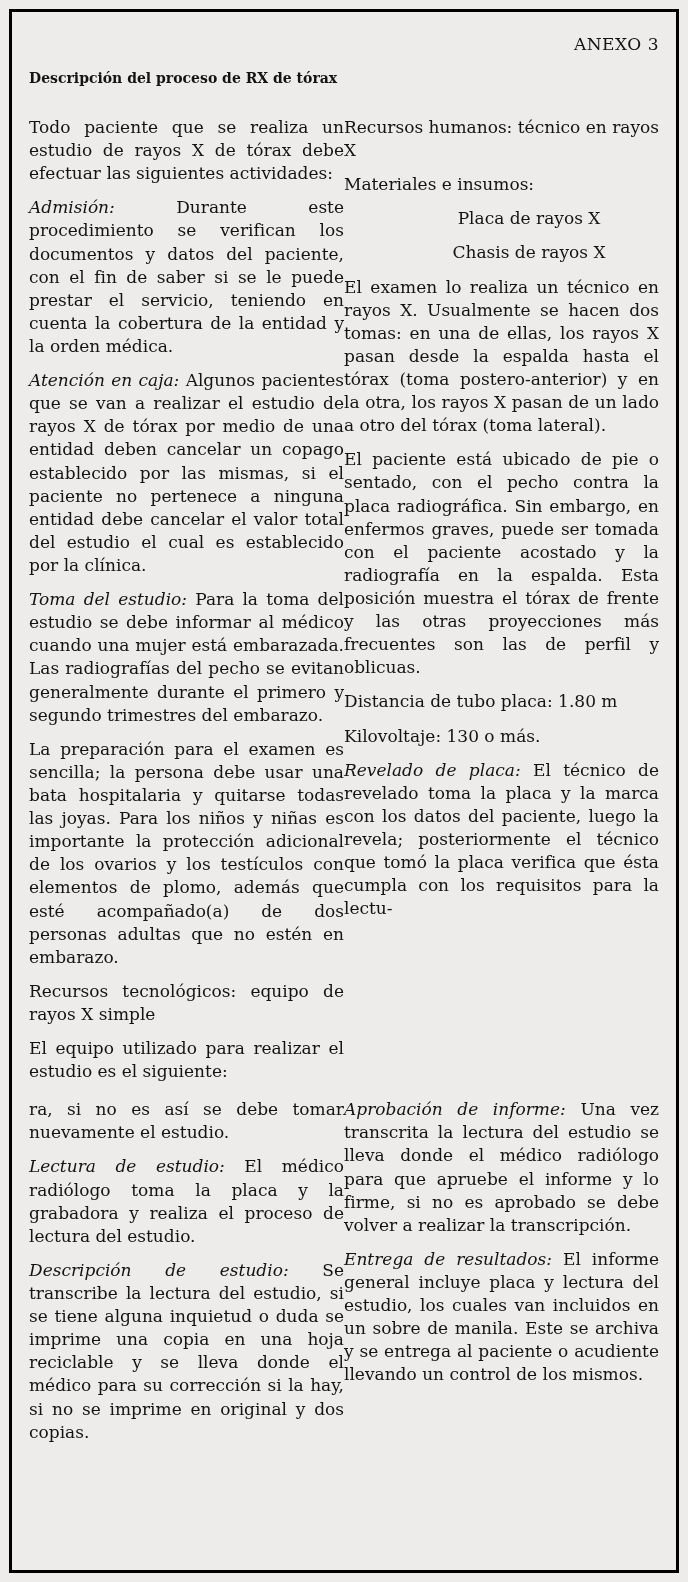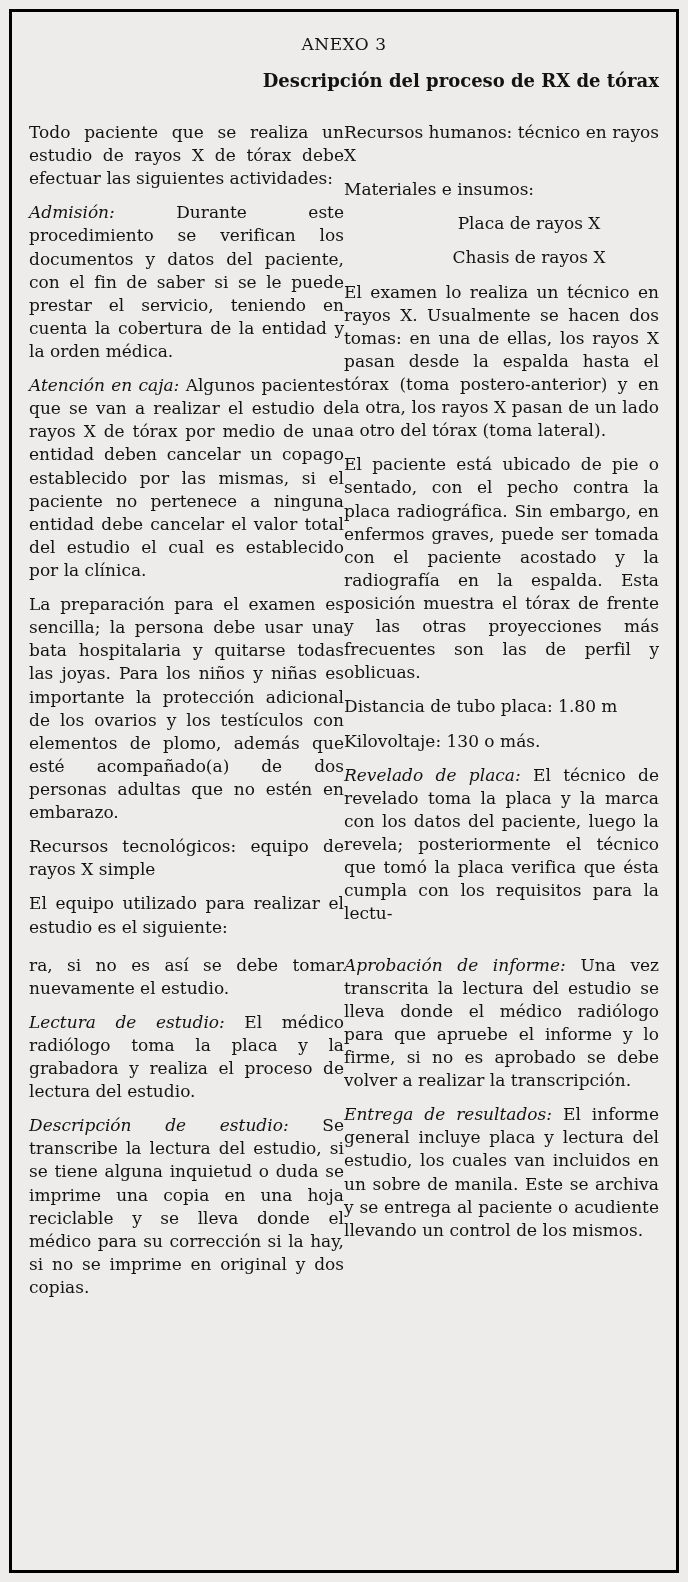--- a/index.html
+++ b/index.html
@@ -17,28 +17,28 @@
     top: 9px;
     width: 670px;
     height: 1564px;
     box-sizing: border-box;
     border: 3px solid #000;
     background: #edecea;
     padding: 22px 17px 0 17px;
     overflow: hidden;
   }
   .doc-title {
-    text-align: center;
+    text-align: right;
     font-size: 17px;
     letter-spacing: 0.5px;
     margin: 0 0 16px 0;
   }
   .doc-subtitle {
-    text-align: right;
-    font-size: 18px;
+    text-align: left;
+    font-size: 14px;
     font-weight: bold;
     margin: 0 0 30px 0;
   }
   .cols {
     display: flex;
   }
   .cols.top { margin-bottom: 4px; }
   .col {
     flex: 1 1 0;
     min-width: 0;
@@ -65,20 +65,21 @@
 <div class="sheet">
 
   <div class="doc-title">ANEXO 3</div>
   <div class="doc-subtitle">Descripción del proceso de RX de tórax</div>
 
   <div class="cols top">
     <div class="col">
       <p>Todo paciente que se realiza un estudio de rayos X de tórax debe efectuar las siguientes actividades:</p>
       <p><i class="lead">Admisión: </i><span>Durante este procedimiento se verifican los documentos y datos del paciente, con el fin de saber si se le puede prestar el servicio, teniendo en cuenta la cobertura de la entidad y la orden médica.</span></p>
       <p><i class="lead">Atención en caja: </i><span>Algunos pacientes que se van a realizar el estudio de rayos X de tórax por medio de una entidad deben cancelar un copago establecido por las mismas, si el paciente no pertenece a ninguna entidad debe cancelar el valor total del estudio el cual es establecido por la clínica.</span></p>
+      <p><i class="lead">Toma del estudio: </i><span>Para la toma del estudio se debe informar al médico cuando una mujer está embarazada. Las radiografías del pecho se evitan generalmente durante el primero y segundo trimestres del embarazo.</span></p>
       <p>La preparación para el examen es sencilla; la persona debe usar una bata hospitalaria y quitarse todas las joyas. Para los niños y niñas es importante la protección adicional de los ovarios y los testículos con elementos de plomo, además que esté acompañado(a) de dos personas adultas que no estén en embarazo.</p>
       <p>Recursos tecnológicos: equipo de rayos X simple</p>
       <p>El equipo utilizado para realizar el estudio es el siguiente:</p>
     </div>
     <div class="col">
       <p>Recursos humanos: técnico en rayos X</p>
       <p>Materiales e insumos:</p>
       <p class="indent">Placa de rayos X</p>
       <p class="indent">Chasis de rayos X</p>
       <p>El examen lo realiza un técnico en rayos X. Usualmente se hacen dos tomas: en una de ellas, los rayos X pasan desde la espalda hasta el tórax (toma postero-anterior) y en la otra, los rayos X pasan de un lado a otro del tórax (toma lateral).</p>

